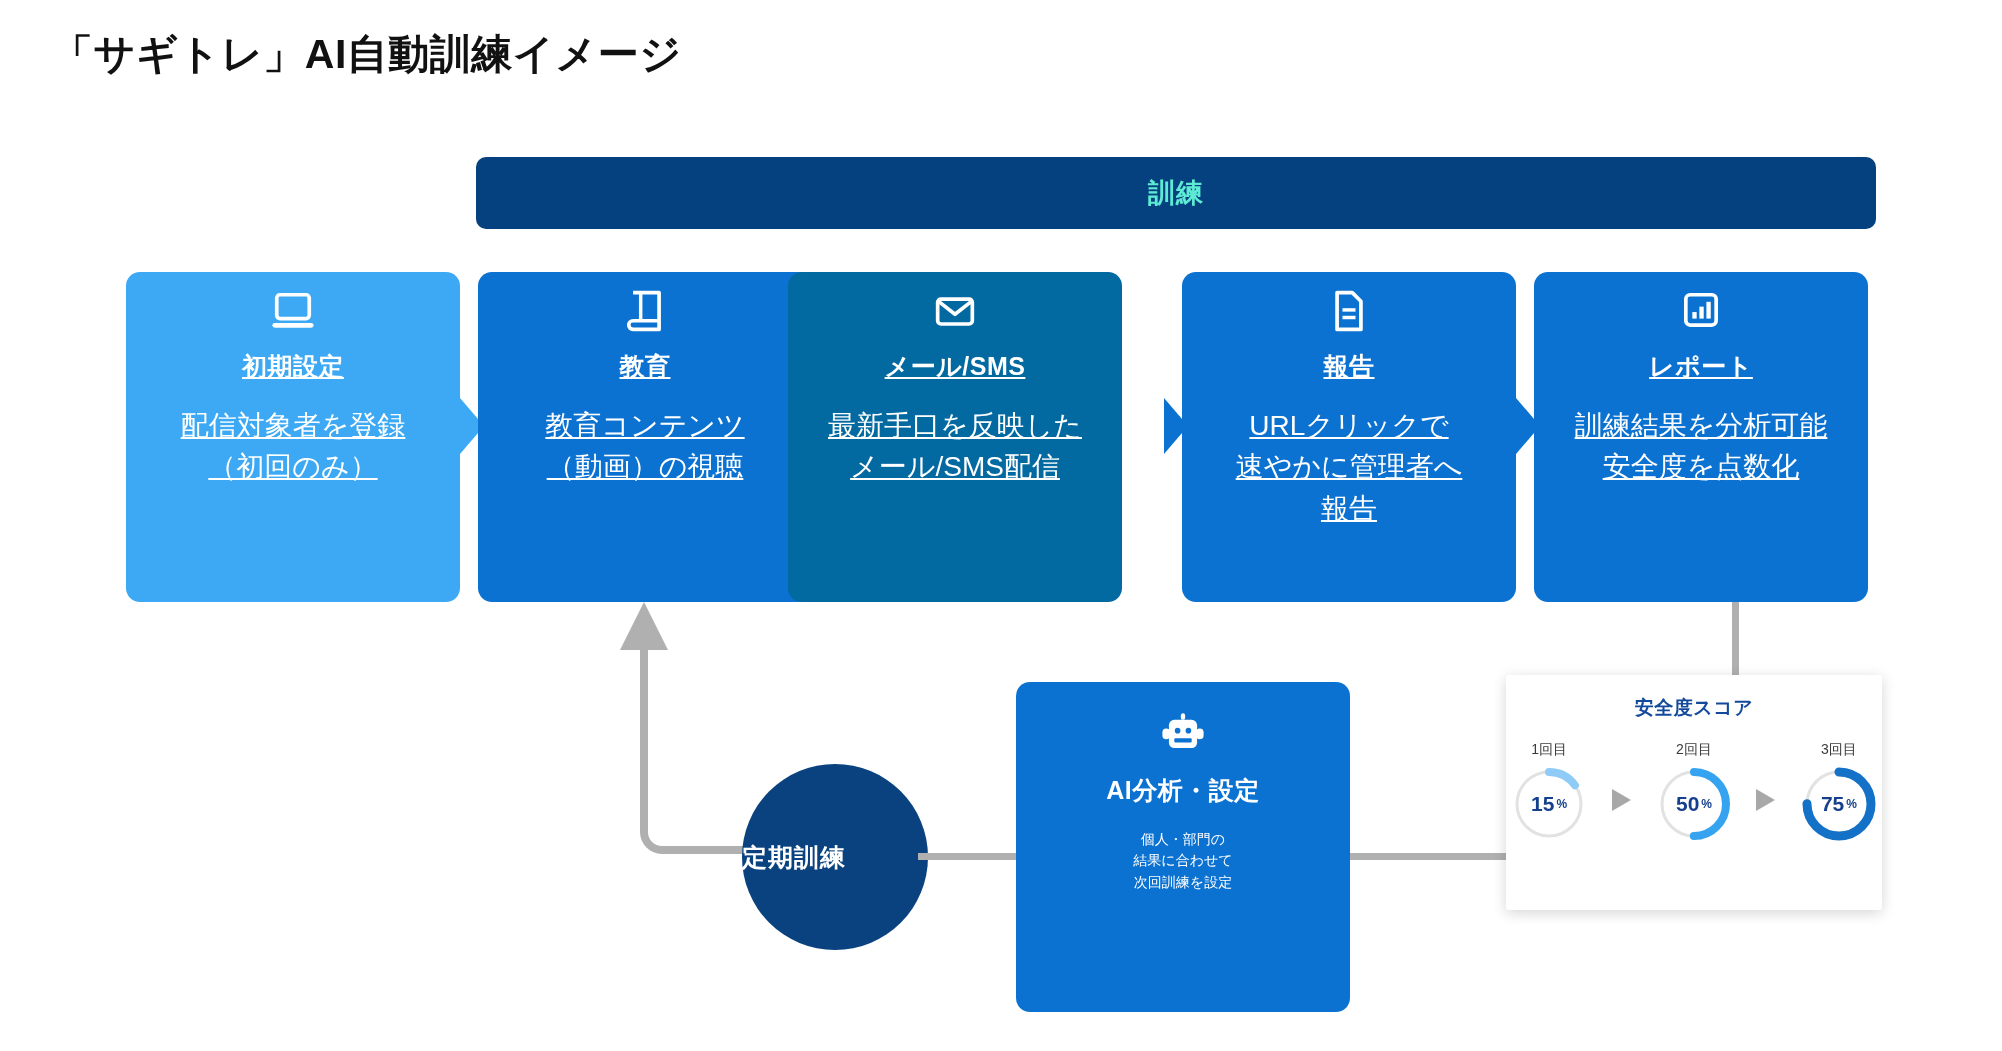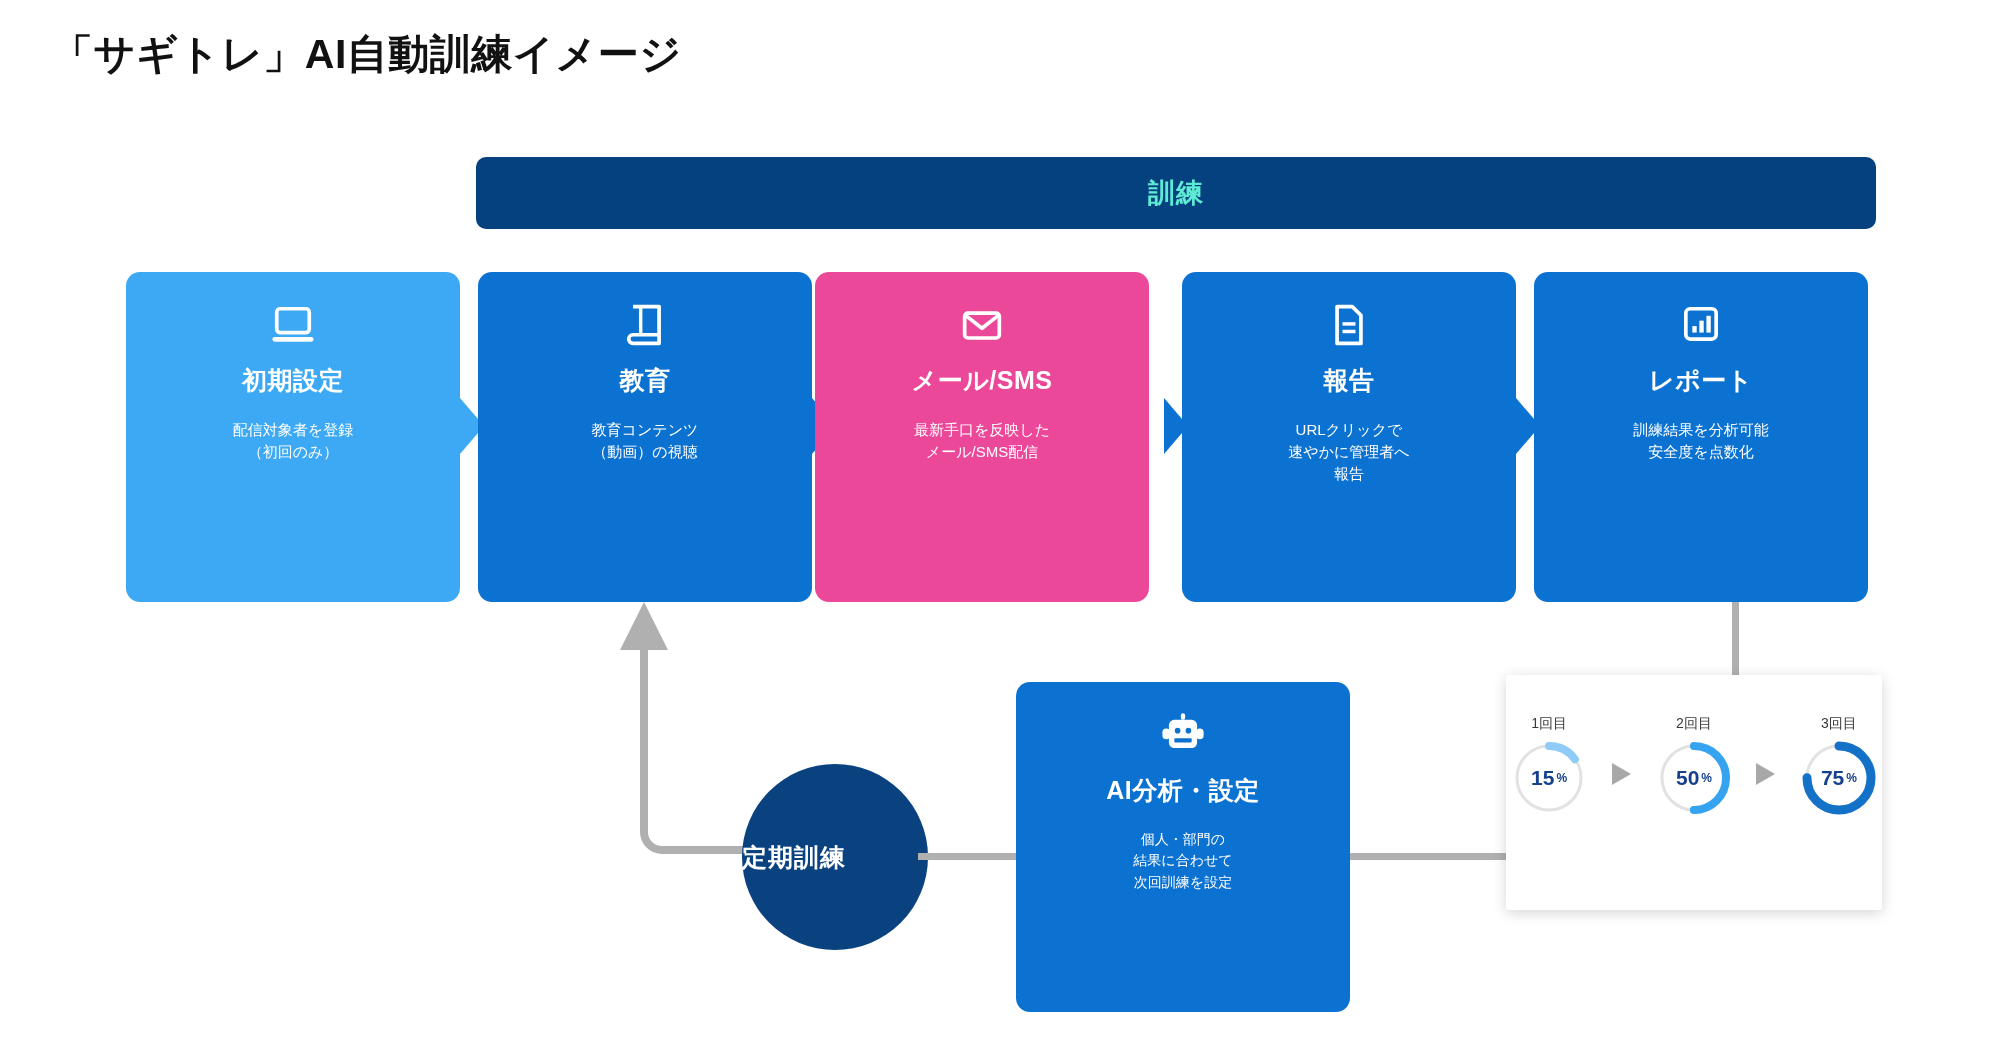--- a/index.html
+++ b/index.html
@@ -25,31 +25,32 @@
     background: #05407F; border-radius: 10px;
     display: flex; align-items: center; justify-content: center;
   }
   .banner-label { color: #5eead4; font-size: 27px; font-weight: bold; letter-spacing: 1px; }
 
   
   .card {
     position: absolute; top: 272px; width: 334px; height: 330px;
     border-radius: 14px; color: #ffffff;
     display: flex; flex-direction: column; align-items: center;
-    padding-top: 26px;
+    padding-top: 12px;
+    text-decoration: underline;
   }
   .card.c0 { left: 126px; background: #3DA9F5; }
   .card.c1 { left: 478px; background: #0B72D1; }
-  .card.c2 { left: 815px; background: #ec4899; }
+  .card.c2 { left: 788px; background: #0369a1; }
   .card.c3 { left: 1182px; background: #0B72D1; }
   .card.c4 { left: 1534px; background: #0B72D1; }
 
   .card-icon { width: 52px; height: 54px; display: block; margin-bottom: 12px; }
   .card-title { font-size: 25px; font-weight: bold; letter-spacing: 0.5px; margin-bottom: 22px; }
-  .card-desc { font-size: 15px; line-height: 1.48; text-align: center; font-weight: normal; }
+  .card-desc { font-size: 28px; line-height: 1.48; text-align: center; font-weight: normal; }
   .card-desc div { white-space: nowrap; }
 
   
   .chev { position: absolute; top: 398px; width: 26px; height: 56px; }
   .chev svg { display: block; }
 
   
   .loop-arrow { position: absolute; left: 600px; top: 588px; }
 
   
@@ -233,20 +234,21 @@
       <div>結果に合わせて</div>
       <div>次回訓練を設定</div>
     </div>
   </div>
 
   <div class="hline" style="left:1350px; top:853px; width:200px;"></div>
 
   <div class="vline" style="left:1732px; top:602px; height:90px;"></div>
 
   <div class="score-panel">
+    <div class="score-title">安全度スコア</div>
     <div class="gauges">
 
       <div class="gauge">
         <div class="gauge-label">1回目</div>
         <div class="gauge-ring">
           <svg width="78" height="78" viewBox="0 0 78 78">
             <circle cx="39" cy="39" r="32" fill="none" stroke="#E2E2E2" stroke-width="3"></circle>
             <circle class="arc" cx="39" cy="39" r="32" fill="none" stroke="#8ECBF7" stroke-width="8" stroke-linecap="round" transform="rotate(-90 39 39)" stroke-dasharray="30.159289474462014 170.90264035528475"></circle>
           </svg>
           <div class="gauge-value">

